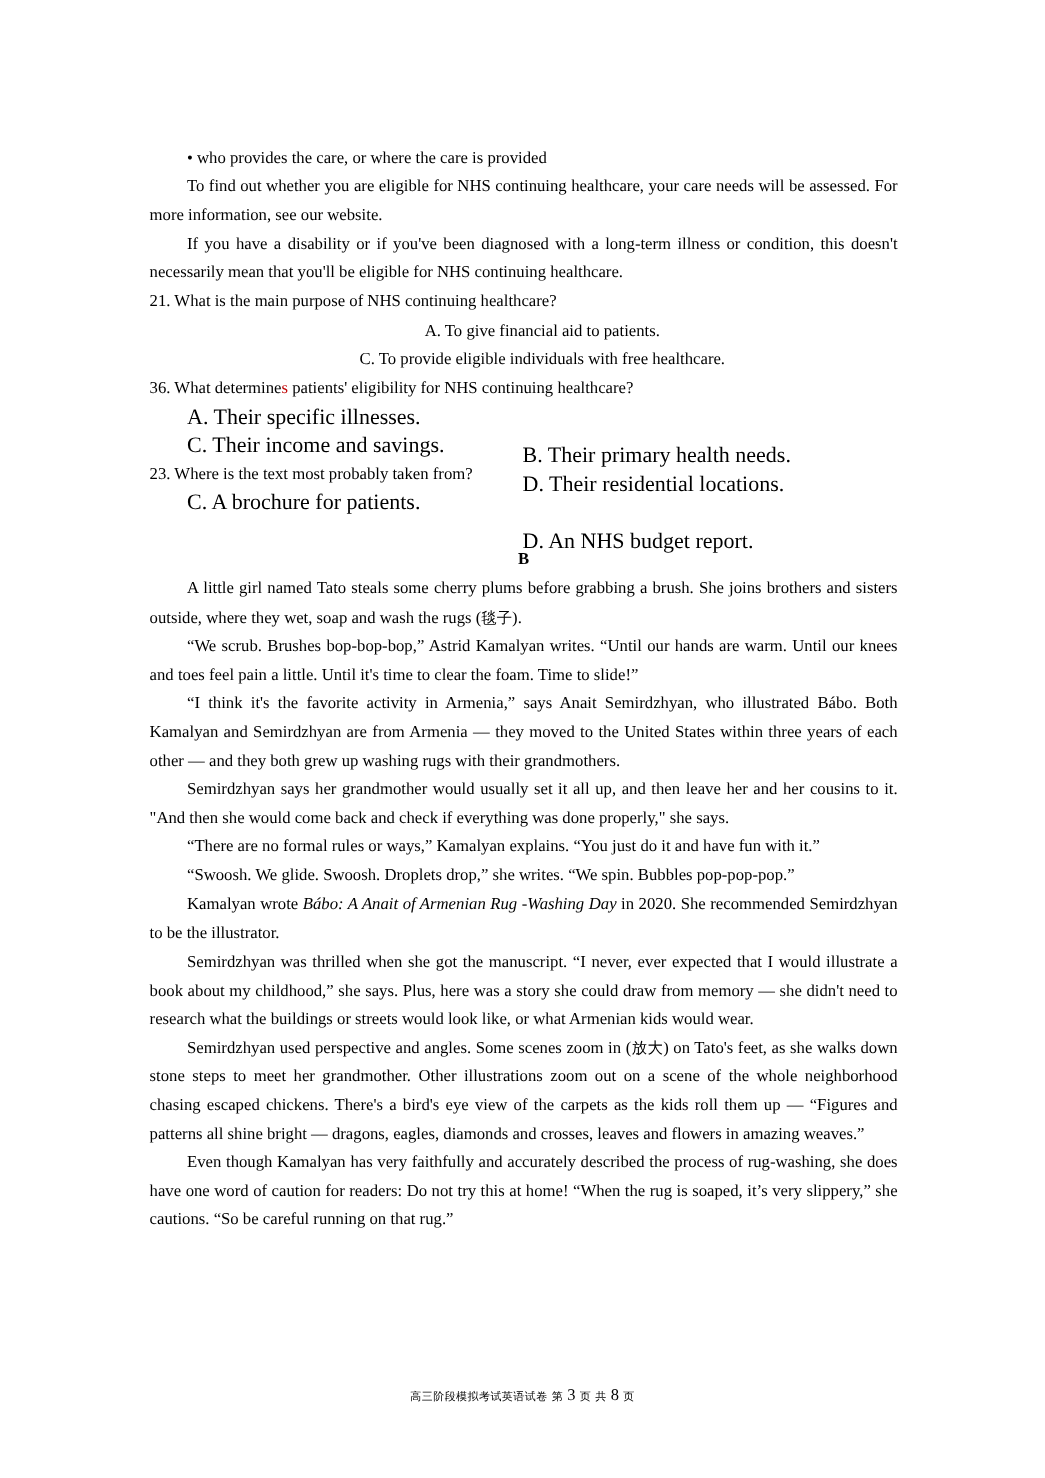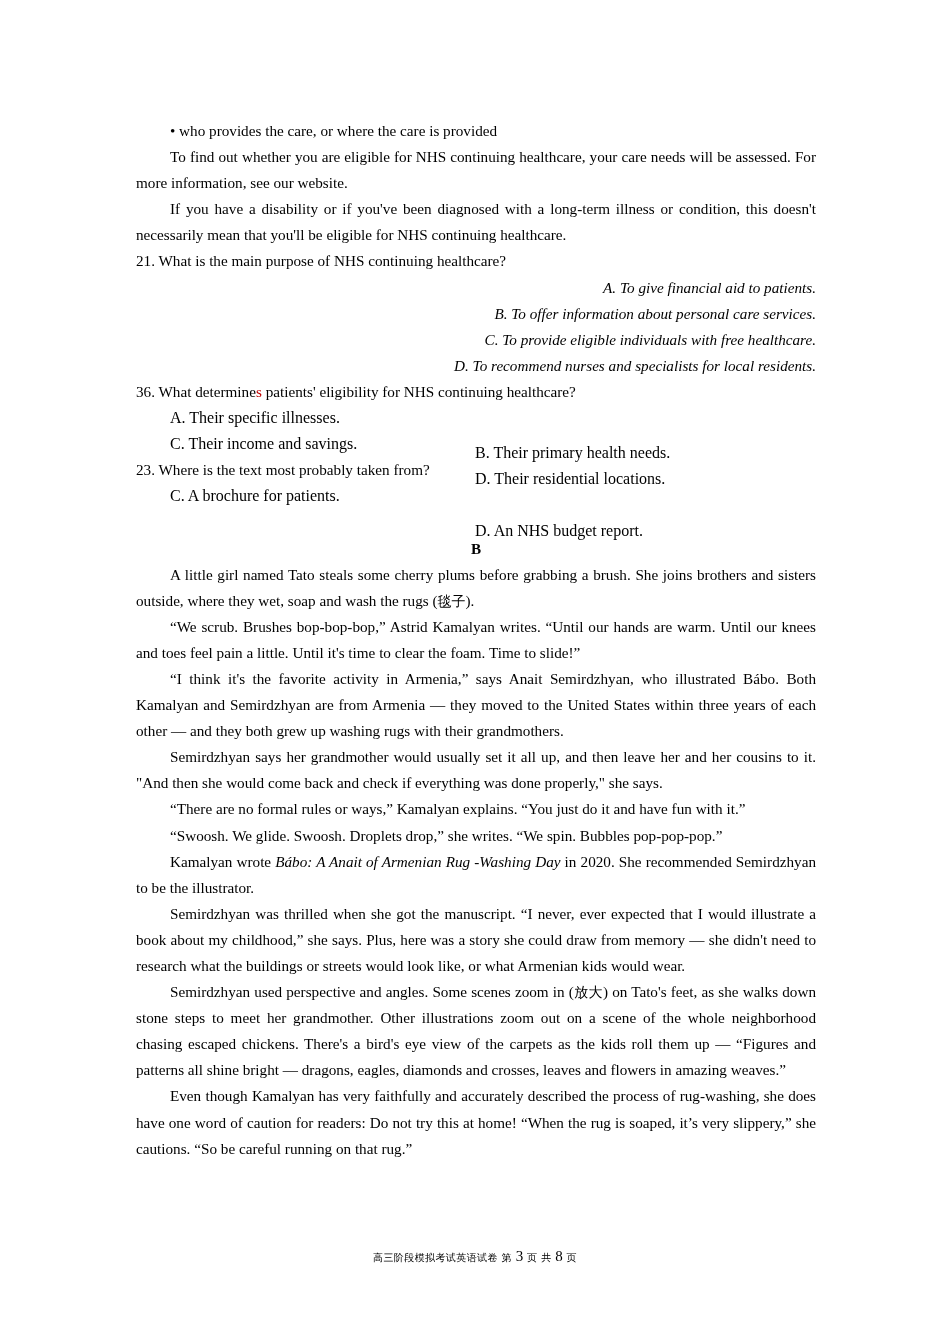--- a/index.html
+++ b/index.html
@@ -11,21 +11,21 @@
     width: 950px;
     height: 1344px;
     position: relative;
     font-family: "Liberation Serif", "DejaVu Serif", serif;
     color: #000000;
     overflow: hidden;
   }
 
   .page {
     position: absolute;
-    left: 0; top: 0;
+    left: 0; top: 13px;
     width: 950px;
     height: 1055px;
   }
 
   
   .content {
     position: absolute;
     left: 136px;
     top: 118px;
     width: 680px;
@@ -56,28 +56,27 @@
   
   .q-stem {
     text-indent: 0;
     text-align: left;
   }
 
   
   .opt-single {
     text-indent: 0;
     padding-left: 34px;
-    text-align: right;
-    font-style: italic;
+    text-align: center;
   }
 
   
   .opt-row {
     position: relative;
-    font-size: 16px;
+    font-size: 20px;
     line-height: 26.1px;
     height: 26.1px;
     text-align: center;
   }
   .opt-col-a {
     position: absolute;
     left: 34px;
     top: 0;
     white-space: nowrap;
   }
@@ -143,23 +142,21 @@
   <div class="content">
 
     <div class="line bullet-line">• who provides the care, or where the care is provided</div>
 
     <p class="para">To find out whether you are eligible for NHS continuing healthcare, your care needs will be assessed. For more information, see our website.</p>
 
     <p class="para">If you have a disability or if you've been diagnosed with a long-term illness or condition, this doesn't necessarily mean that you'll be eligible for NHS continuing healthcare.</p>
 
     <div class="line q-stem"><span>21.</span> <span>What is the main purpose of NHS continuing healthcare?</span></div>
     <div class="line opt-single">A. To give financial aid to patients.</div>
-    <div class="line opt-single">B. To offer information about personal care services.</div>
     <div class="line opt-single">C. To provide eligible individuals with free healthcare.</div>
-    <div class="line opt-single">D. To recommend nurses and specialists for local residents.</div>
 
     <div class="line q-stem"><span>36.</span> <span>What determine</span><span class="edit-mark">s</span><span> patients' eligibility for NHS continuing healthcare?</span></div>
     <div class="opt-row">
       <span class="opt-col-a">A. Their specific illnesses.</span>
       <span class="opt-col-b">B. Their primary health needs.</span>
     </div>
     <div class="opt-row">
       <span class="opt-col-a">C. Their income and savings.</span>
       <span class="opt-col-b">D. Their residential locations.</span>
     </div>

